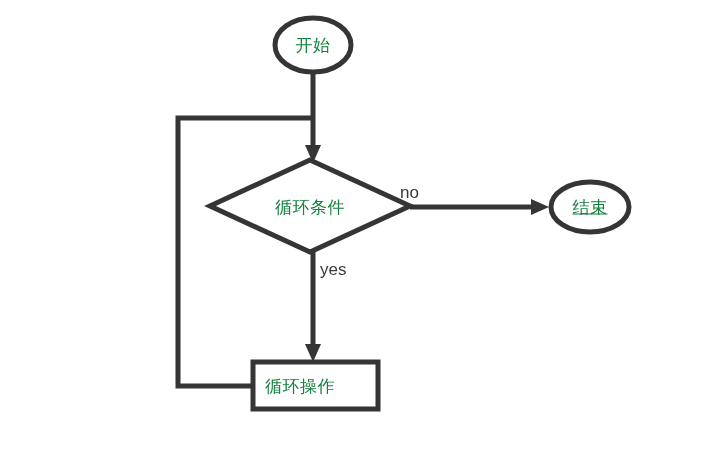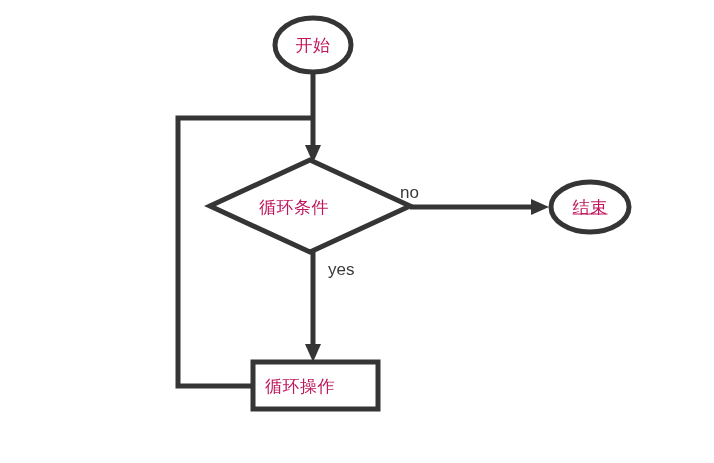--- a/index.html
+++ b/index.html
@@ -40,40 +40,40 @@
     stroke-linejoin: miter;
   }
   .arrow-head {
     fill: #353535;
     stroke: none;
   }
   .node-label {
     position: absolute;
     transform: translate(-50%, -50%);
     white-space: nowrap;
-    color: #be185d;
+    color: #15803d;
     font-size: 17px;
     line-height: 1;
     letter-spacing: 0.5px;
     pointer-events: none;
   }
   .edge-label {
     position: absolute;
     white-space: nowrap;
     color: #3a3a3a;
     font-size: 17px;
     line-height: 1;
     pointer-events: none;
   }
   .label-start  { left: 313px; top: 45px; }
-  .label-cond   { left: 294px; top: 207px; text-align: center; }
+  .label-cond   { left: 310px; top: 207px; text-align: center; }
   .label-end    { left: 590px; top: 207px; text-decoration: underline; }
   .label-proc   { left: 300px; top: 386px; }
   .label-no     { left: 400px; top: 184px; }
-  .label-yes    { left: 320px; top: 261px; margin-left: 8px; }
+  .label-yes    { left: 320px; top: 261px; }
 </style>
 </head>
 <body>
 
 <div id="flowchart-canvas">
 
   <svg id="flowchart-svg" viewBox="0 0 714 463" xmlns="http://www.w3.org/2000/svg">
 
     <g>
       <line class="edge-line" x1="313" y1="73" x2="313" y2="152"></line>

